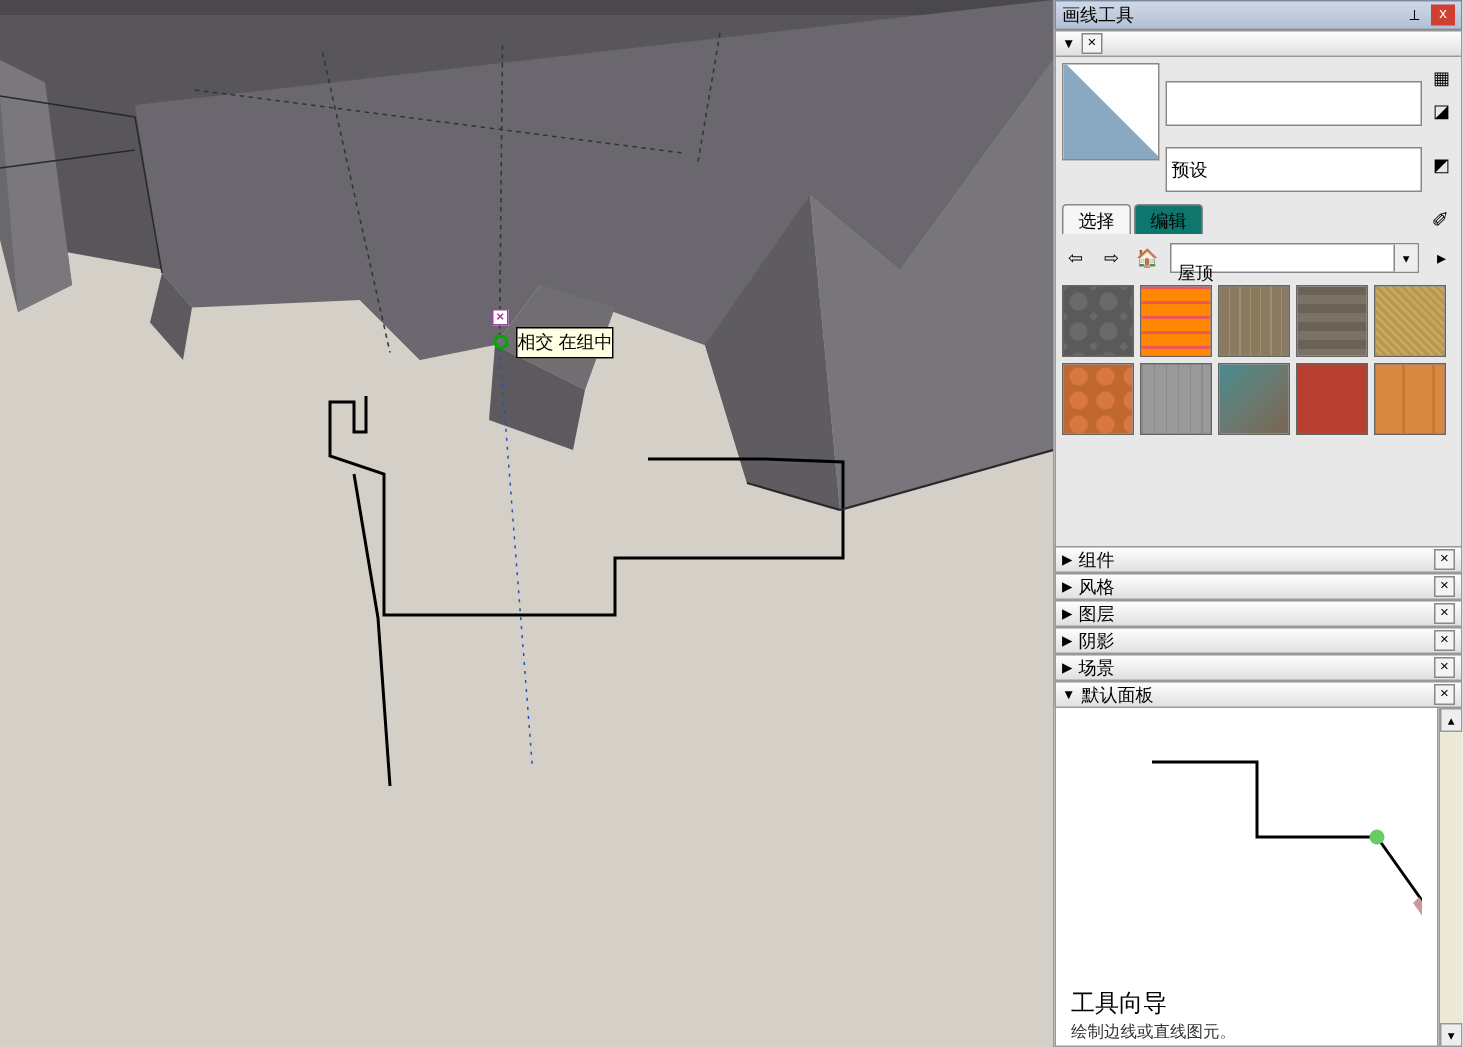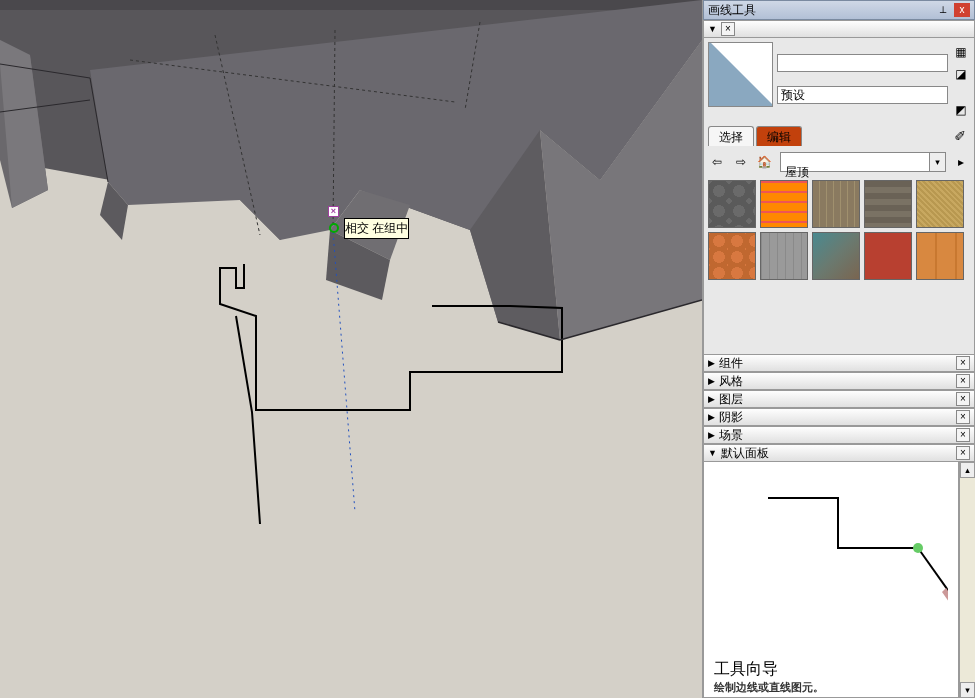--- a/index.html
+++ b/index.html
@@ -20,26 +20,26 @@
 .acc-hdr { height:18px; background:linear-gradient(#fefefe,#e0e0e0); border:1px solid #999; display:flex; align-items:center; padding:0 4px; cursor:pointer; gap:4px; }
 .acc-hdr .caret { font-size:9px; }
 .acc-hdr .lbl { flex:1; }
 .acc-hdr .xbtn { width:14px; height:14px; border:1px solid #888; background:#f4f4f4; font-size:10px; line-height:12px; text-align:center; }
 
 .mat-body { background:#e8e8e8; padding:4px; border-left:1px solid #999; border-right:1px solid #999; }
 .mat-top { display:flex; gap:4px; align-items:flex-start; }
 .mat-preview { width:65px; height:65px; border:1px solid #888; background:#fff; position:relative; overflow:hidden; }
 .mat-preview::before { content:""; position:absolute; left:0; bottom:0; width:0; height:0; border-left:65px solid #8aa8c0; border-top:65px solid transparent; }
 .mat-preset { flex:1; display:flex; flex-direction:column; gap:2px; }
-.mat-input { height:18px; border:1px solid #888; background:#fff; font-size:12px; padding:0 3px; width:100%;margin-top:12px; }
+.mat-input { height:30px; border:1px solid #888; background:#fff; font-size:12px; padding:0 3px; width:100%;margin-top:12px; }
 .mat-icons { display:flex; flex-direction:column; gap:6px; align-items:center; padding-top:2px; width:18px; }
 .small-ico { width:16px; height:16px; display:flex; align-items:center; justify-content:center; font-size:12px; cursor:pointer; }
 .tabs { display:flex; gap:2px; margin-top:8px; align-items:center; }
 .tab { padding:2px 10px 0 10px; border:1px solid #888; border-bottom:none; background:#f6f6f6; font-size:12px; cursor:pointer; border-radius:3px 3px 0 0; }
-.tab.inactive { background:#c2410c; }
+.tab.inactive { background:#0f766e; }
 .eyedrop { margin-left:auto; padding:2px 4px; font-size:14px; cursor:pointer; }
 .nav-row { display:flex; align-items:center; gap:6px; margin-top:6px; }
 .nav-btn { width:18px; height:18px; border:1px solid transparent; display:flex; align-items:center; justify-content:center; cursor:pointer; font-size:12px; }
 .dd { flex:1; display:flex; height:20px; border:1px solid #888; background:#fff; align-items:center; }
 .dd .dd-txt { flex:1; padding:0 4px; font-size:12px;margin-top:20px; }
 .dd .dd-btn { width:16px; height:18px; border-left:1px solid #888; background:#eee; text-align:center; font-size:9px; line-height:18px; cursor:pointer; }
 .swatch-grid { display:grid; grid-template-columns:repeat(5,48px); gap:4px; margin-top:8px; }
 .swatch { width:48px; height:48px; border:1px solid #666; cursor:pointer; }
 .sw1 { background:repeating-radial-gradient(circle at 10px 10px,#6a6a6a 0 6px,#5a5a5a 6px 12px),#5a5a5a; background-size:20px 20px; }
 .sw2 { background:repeating-linear-gradient(#e55 0 2px,#f80 2px 10px); }
@@ -48,21 +48,21 @@
 .sw5 { background:repeating-linear-gradient(45deg,#b89850 0 2px,#c8a860 2px 4px); }
 .sw6 { background:repeating-radial-gradient(circle at 10px 8px,#d87840 0 6px,#c06830 6px 12px); background-size:18px 16px; }
 .sw7 { background:repeating-linear-gradient(90deg,#8a8a8a 0 1px,#9a9a9a 1px 8px),repeating-linear-gradient(#888 0 4px,#9a9a9a 4px 12px); }
 .sw8 { background:linear-gradient(135deg,#4a8a90 0%,#6a7a70 50%,#7a6550 100%); }
 .sw9 { background:#b84030; }
 .sw10 { background:repeating-linear-gradient(90deg,#d88840 0 18px,#c87830 18px 20px),repeating-radial-gradient(ellipse at 10px 30px,#d88840 0 10px,#c87830 10px 12px); }
 
 .guide-body { background:#fff; border:1px solid #999; border-top:none; padding:6px 4px 2px 4px; flex:1; display:flex; flex-direction:column; position:relative; }
 .guide-draw { flex:1; position:relative; }
 .guide-title { font-size:16px; font-family:"SimHei","Microsoft YaHei"; margin-top:auto; padding-left:6px; }
-.guide-sub { font-size:11px; padding-left:6px; color:#333;font-weight:bold; }
+.guide-sub { font-size:11px; padding-left:6px; color:#333; }
 .guide-scroll { width:16px; background:#ece9d8; border-left:1px solid #999; display:flex; flex-direction:column; }
 .scroll-btn { height:16px; border:1px solid #999; background:#eee; text-align:center; font-size:9px; line-height:14px; cursor:pointer; }
 .guide-wrap { display:flex; flex:1; min-height:0; }
 </style>
 </head>
 <body>
 
 <div class="app">
 
   <div class="viewport">

